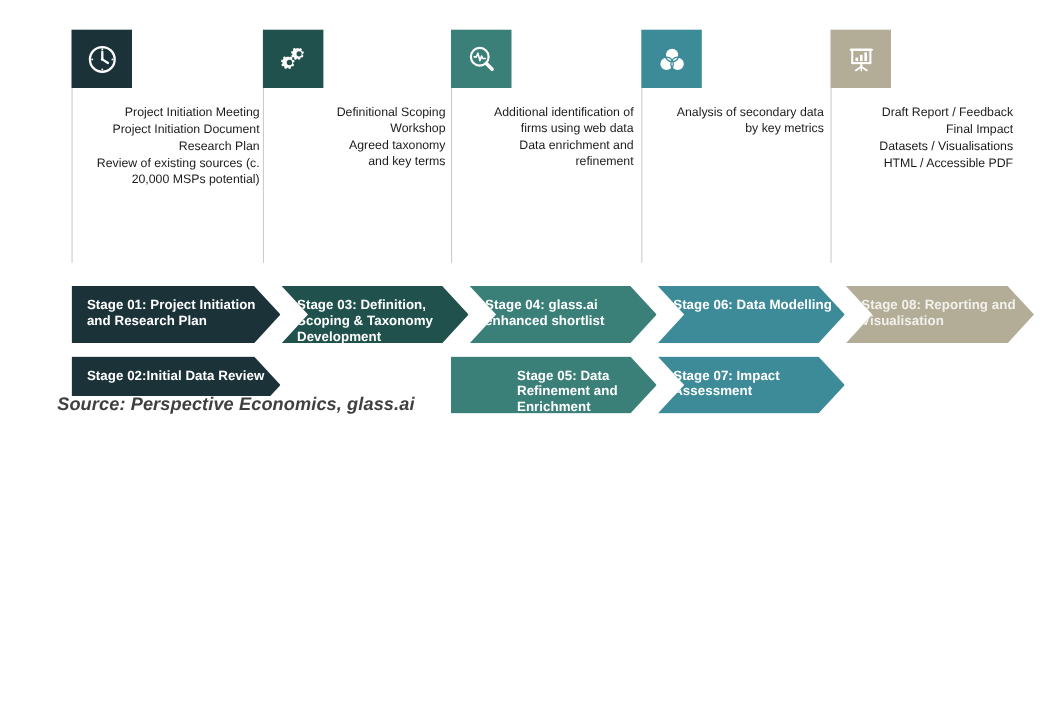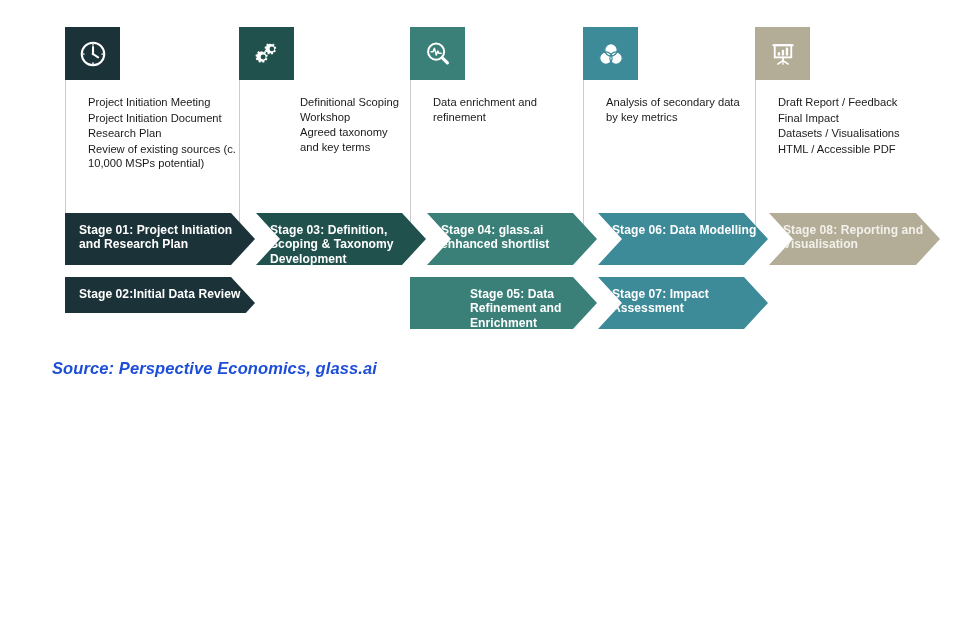--- a/index.html
+++ b/index.html
@@ -19,57 +19,59 @@
     width:55px;height:53px;
     display:flex;align-items:center;justify-content:center;
   }
   .card .icon-box svg{display:block;}
   .card .panel{
     position:absolute;left:0;top:53px;
     background:#ffffff;
     border-left:1px solid #c9cdd0;
     box-sizing:border-box;
     height:159px;
+    text-align:right;
   }
   .card ul{
     list-style:none;
     margin:0;padding:15px 4px 0 22px;
   }
   .card ul li{
     font-size:11.2px;
     line-height:14.6px;
     color:#1a1a1a;
     margin:0 0 1px 0;
   }
 
   
   .chev{
     position:absolute;
     box-sizing:border-box;
     display:flex;
     align-items:flex-start;
+    margin-top:47px;
   }
   .chev .label{
     font-size:12.1px;
     line-height:14.4px;
     font-weight:bold;
     color:#ffffff;
     padding:10px 0 0 14px;
     letter-spacing:0.05px;
     max-width:165px;
   }
   .chev.light .label{color:#f2f0ea;}
 
   .src{
     position:absolute;
     left:52px;top:359px;
     font-size:16.5px;
     font-style:italic;
     font-weight:bold;
-    color:#1d4ed8;
+    color:#404040;
     letter-spacing:0.1px;
   }
 </style>
 </head>
 <body>
 
 <div id="stage">
 
   <div class="card" style="left:65px;width:175px;">
     <div class="icon-box" style="background:#1b3338;">
@@ -81,21 +83,21 @@
         <circle cx="25.8" cy="16" r="0.9" fill="#ffffff"></circle>
         <circle cx="16" cy="25.8" r="0.9" fill="#ffffff"></circle>
         <circle cx="6.2" cy="16" r="0.9" fill="#ffffff"></circle>
       </svg>
     </div>
     <div class="panel" style="width:175px;">
       <ul>
         <li>Project Initiation Meeting</li>
         <li>Project Initiation Document</li>
         <li>Research Plan</li>
-        <li>Review of existing sources (c. 10,000 MSPs potential)</li>
+        <li>Review of existing sources (c. 20,000 MSPs potential)</li>
       </ul>
     </div>
   </div>
 
   <div class="card" style="left:239px;width:170px;">
     <div class="icon-box" style="background:#20514d;">
       <svg width="30" height="30" viewBox="0 0 32 32" fill="none">
         <g fill="#ffffff">
           <path d="M20.5 5.2l1.1.55.95-.9 1.5 1.25-.62 1.16.72 1.02 1.28-.12.42 1.88-1.2.46-.17 1.24 1.02.8-.98 1.68-1.24-.38-.95.82.25 1.26-1.9.5-.62-1.12-1.24.02-.56 1.16-1.82-.64.18-1.27-.9-.86-1.23.32-.86-1.75 1.07-.72-.1-1.24-1.18-.42.36-1.9 1.28.07.66-1.05-.57-1.12 1.56-1.18.9.93 1.12-.5z"></path>
           <circle cx="21.2" cy="10.6" r="2.5" fill="#20514d"></circle>
@@ -115,20 +117,21 @@
   <div class="card" style="left:410px;width:170px;">
     <div class="icon-box" style="background:#3a8078;">
       <svg width="30" height="30" viewBox="0 0 32 32" fill="none">
         <circle cx="14" cy="13.5" r="8.6" stroke="#ffffff" stroke-width="2.1"></circle>
         <path d="M8.6 13.6h2.1l1.5-3.6 2 7.1 1.6-4.3 1.1 2.3h2.5" stroke="#ffffff" stroke-width="1.6" stroke-linecap="round" stroke-linejoin="round"></path>
         <path d="M20.4 19.9l5.6 5.6" stroke="#ffffff" stroke-width="3.4" stroke-linecap="round"></path>
       </svg>
     </div>
     <div class="panel" style="width:170px;">
       <ul>
+        <li>Additional identification of firms using web data</li>
         <li>Data enrichment and refinement</li>
       </ul>
     </div>
   </div>
 
   <div class="card" style="left:583px;width:170px;">
     <div class="icon-box" style="background:#3d8b99;">
       <svg width="30" height="30" viewBox="0 0 32 32" fill="none">
         <circle cx="16" cy="11.6" r="6.6" fill="#ffffff"></circle>
         <circle cx="10.6" cy="20.4" r="6.6" fill="#ffffff"></circle>

